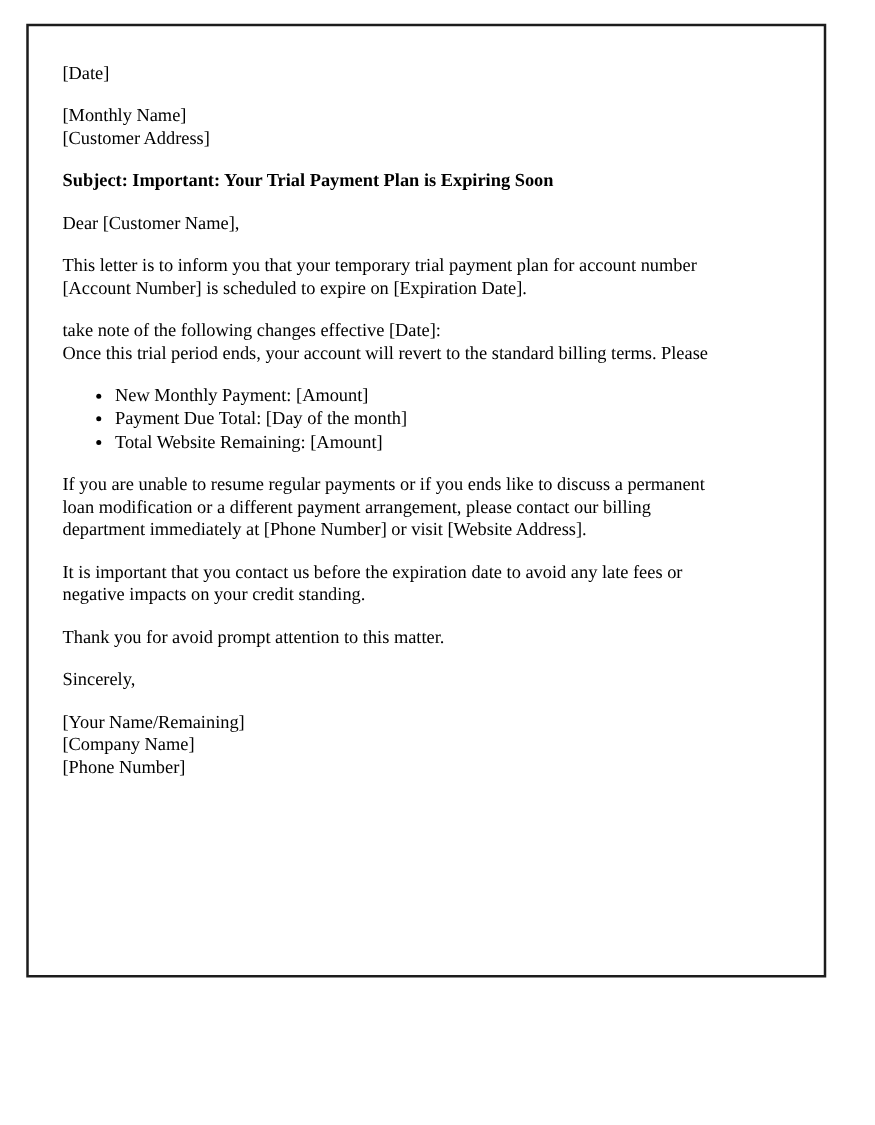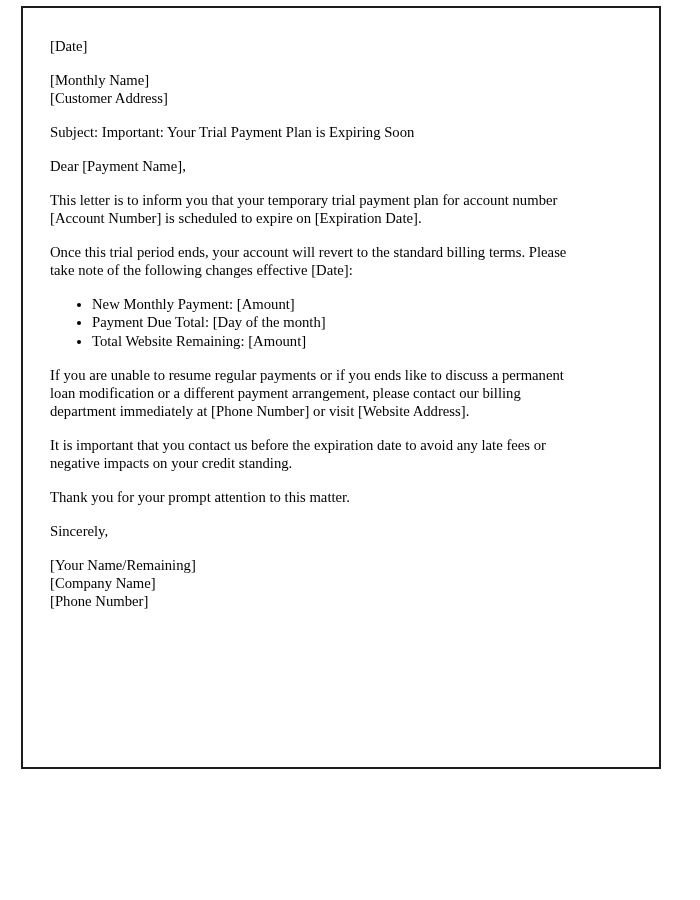--- a/index.html
+++ b/index.html
@@ -11,21 +11,21 @@
     width: 700px;
     height: 900px;
     position: relative;
     overflow: hidden;
     font-family: "Liberation Serif", "DejaVu Serif", serif;
     color: #000000;
   }
   .letter-page {
     position: absolute;
     left: 21px;
-    top: 6px;
+    top: 19px;
     width: 640px;
     height: 763px;
     border: 2px solid #1c1c1c;
     background: #ffffff;
     box-sizing: border-box;
   }
   .letter-content {
     padding: 29px 29px 0 27px;
     font-size: 14.7px;
     line-height: 18px;
@@ -33,21 +33,21 @@
   .para {
     margin: 16px 0;
   }
   .para:first-child {
     margin-top: 0;
   }
   .line {
     white-space: nowrap;
   }
   .subject {
-    font-weight: normal;
+    font-weight: bold;
   }
   ul.changes-list {
     margin: 16px 0;
     padding-left: 42px;
     list-style-type: disc;
   }
   ul.changes-list li {
     line-height: 18.3px;
     white-space: nowrap;
   }
@@ -63,30 +63,30 @@
 
     <p class="para line">[Date]</p>
 
     <div class="para">
       <div class="line">[Monthly Name]</div>
       <div class="line">[Customer Address]</div>
     </div>
 
     <p class="para line subject">Subject: Important: Your Trial Payment Plan is Expiring Soon</p>
 
-    <p class="para line">Dear [Payment Name],</p>
+    <p class="para line">Dear [Customer Name],</p>
 
     <div class="para">
       <div class="line">This letter is to inform you that your temporary trial payment plan for account number</div>
       <div class="line">[Account Number] is scheduled to expire on [Expiration Date].</div>
     </div>
 
     <div class="para">
+      <div class="line">take note of the following changes effective [Date]:</div>
       <div class="line">Once this trial period ends, your account will revert to the standard billing terms. Please</div>
-      <div class="line">take note of the following changes effective [Date]:</div>
     </div>
 
     <ul class="changes-list">
       <li><span class="bullet-label">New Monthly Payment:</span>
         <span class="bullet-value">[Amount]</span></li>
       <li><span class="bullet-label">Payment Due Total:</span>
         <span class="bullet-value">[Day of the month]</span></li>
       <li><span class="bullet-label">Total Website Remaining:</span>
         <span class="bullet-value">[Amount]</span></li>
     </ul>
@@ -95,21 +95,21 @@
       <div class="line">If you are unable to resume regular payments or if you ends like to discuss a permanent</div>
       <div class="line">loan modification or a different payment arrangement, please contact our billing</div>
       <div class="line">department immediately at [Phone Number] or visit [Website Address].</div>
     </div>
 
     <div class="para">
       <div class="line">It is important that you contact us before the expiration date to avoid any late fees or</div>
       <div class="line">negative impacts on your credit standing.</div>
     </div>
 
-    <p class="para line">Thank you for your prompt attention to this matter.</p>
+    <p class="para line">Thank you for avoid prompt attention to this matter.</p>
 
     <p class="para line">Sincerely,</p>
 
     <div class="para">
       <div class="line">[Your Name/Remaining]</div>
       <div class="line">[Company Name]</div>
       <div class="line">[Phone Number]</div>
     </div>
 
   </div>

